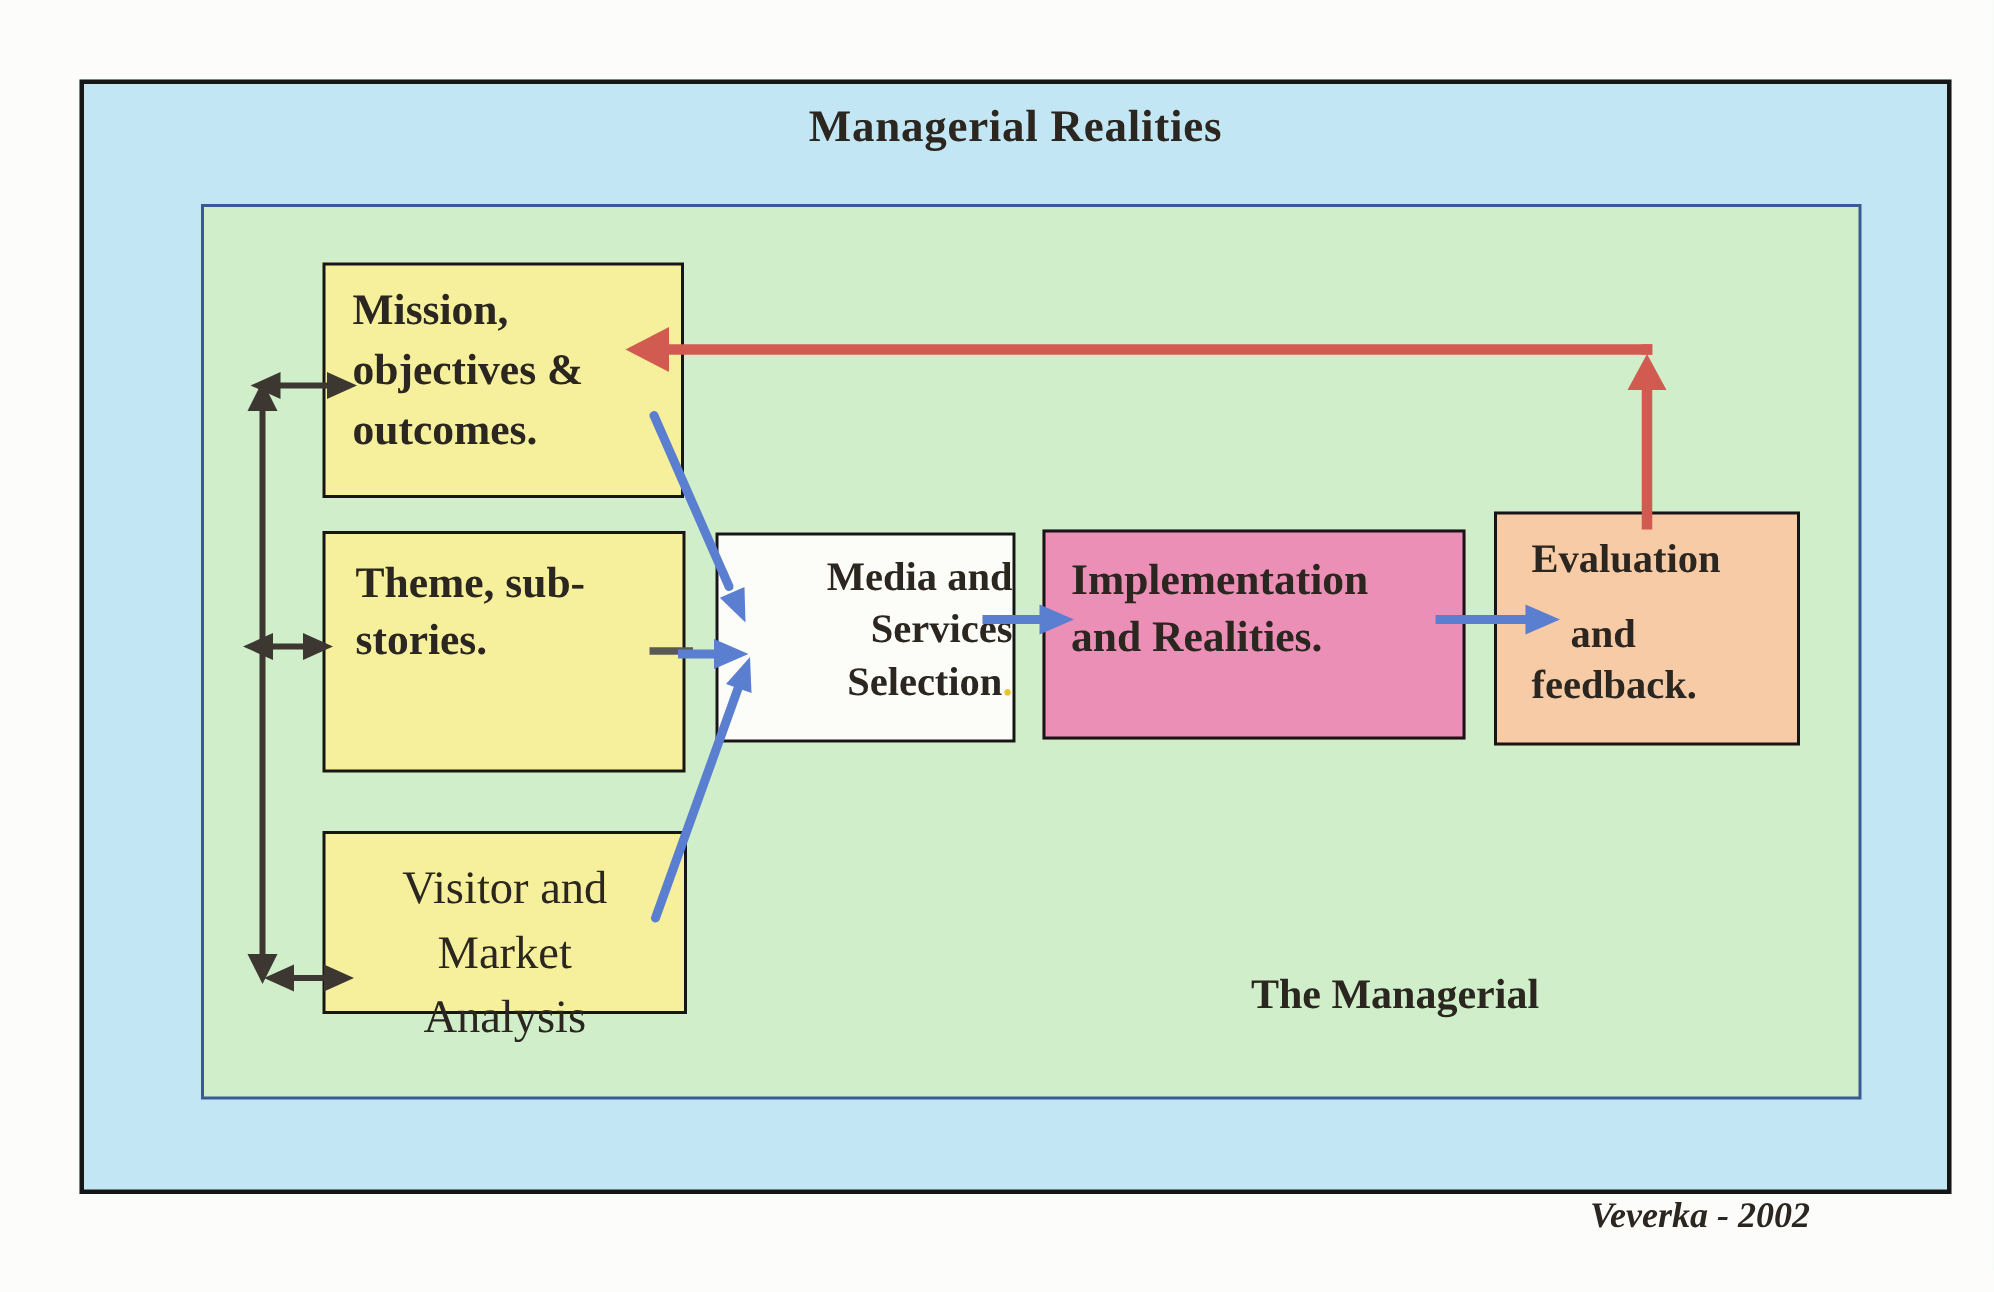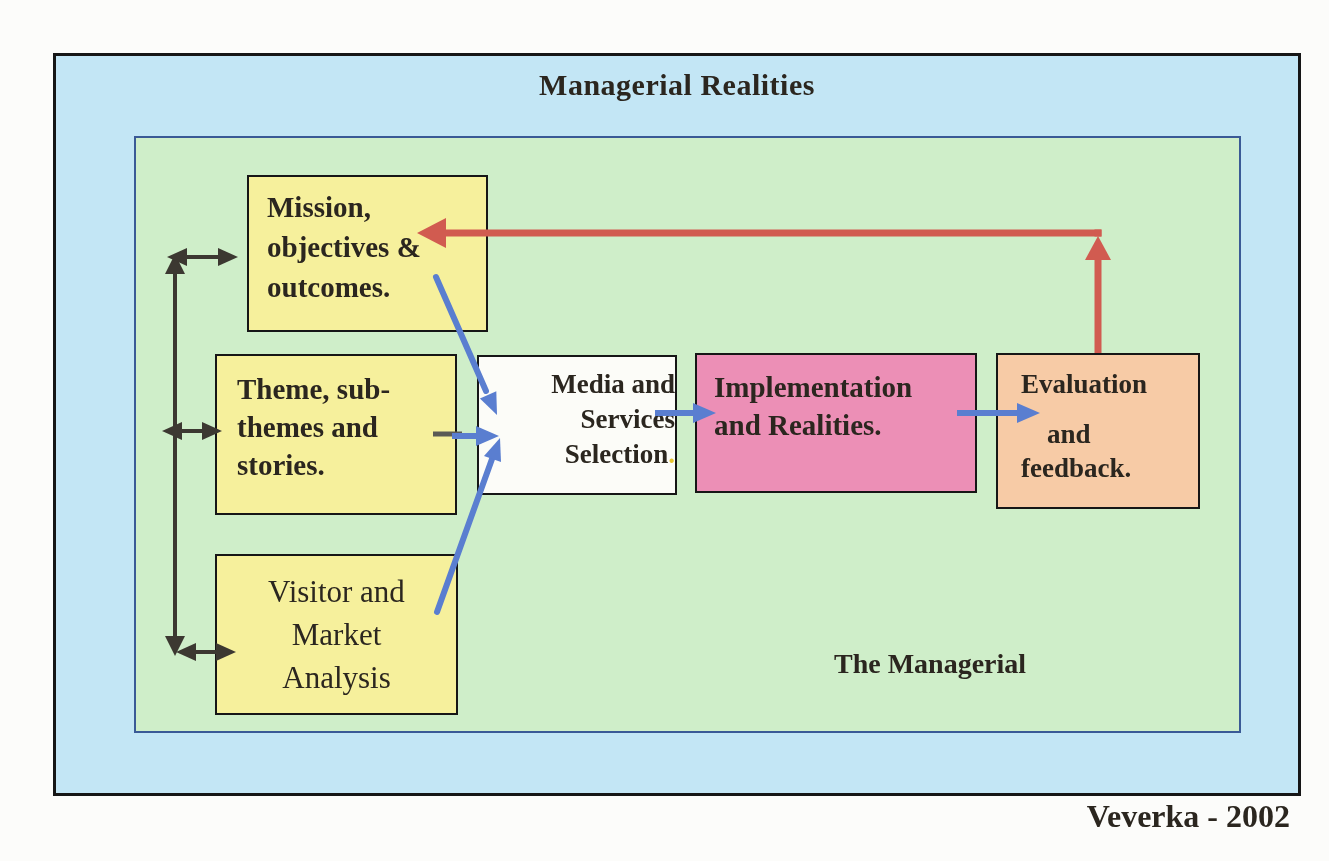--- a/index.html
+++ b/index.html
@@ -5,30 +5,30 @@
   html,body{margin:0;padding:0;background:#ffffff;}
   #stage{
     position:relative;width:1329px;height:861px;background:#fcfcfa;
     font-family:"Liberation Serif","DejaVu Serif",serif;color:#2b261f;overflow:hidden;
   }
   .abs{position:absolute;box-sizing:border-box;}
   #outer-frame{left:53px;top:53px;width:1248px;height:743px;background:#c3e6f5;border:3px solid #161616;}
   #inner-frame{left:134px;top:136px;width:1107px;height:597px;background:#cfeec9;border:2px solid #3a5a96;}
   #main-title{left:53px;top:68px;width:1248px;text-align:center;font-weight:bold;font-size:30px;letter-spacing:.5px;}
   .node{border:2.5px solid #161616;font-weight:bold;}
-  #box-mission{left:215px;top:175px;width:241px;height:157px;background:#f6f09c;font-size:29px;line-height:40px;padding:10px 8px 0 18px;margin-left:32px;}
+  #box-mission{left:215px;top:175px;width:241px;height:157px;background:#f6f09c;font-size:29px;line-height:40px;padding:10px 8px 0 18px;}
   #box-theme{left:215px;top:354px;width:242px;height:161px;background:#f6f09c;font-size:29px;line-height:38px;padding:14px 8px 0 20px;font-family:Liberation Serif, serif;}
-  #box-visitor{left:215px;top:554px;width:243px;height:161px;background:#f6f09c;font-weight:normal;font-size:31px;line-height:43px;padding:14px 0 0 0;text-align:center;}
+  #box-visitor{left:215px;top:554px;width:243px;height:122px;background:#f6f09c;font-weight:normal;font-size:31px;line-height:43px;padding:14px 0 0 0;text-align:center;}
   #box-media{left:477px;top:355px;width:200px;height:140px;background:#fcfcf8;font-size:27px;line-height:35px;padding:10px 0 0 0;text-align:right;}
   #box-implementation{left:695px;top:353px;width:282px;height:140px;background:#ec8fb6;font-size:29px;line-height:38px;padding:13px 0 0 17px;}
-  #box-evaluation{left:996px;top:353px;width:204px;height:156px;background:#f7cba6;font-size:27px;line-height:34px;padding:12px 4px 0 23px;}
+  #box-evaluation{left:996px;top:341px;width:204px;height:156px;background:#f7cba6;font-size:27px;line-height:34px;padding:12px 4px 0 23px;}
   #box-evaluation .indent{display:block;padding-left:26px;margin-top:16px;}
   .line{display:block;}
   #interpreter-label{left:780px;top:648px;width:300px;text-align:center;font-weight:bold;font-size:28px;}
-  #credit-label{left:1060px;top:798px;width:230px;text-align:right;font-weight:bold;font-size:32px;}
+  #credit-label{left:1060px;top:798px;width:230px;font-weight:bold;font-style:italic;font-size:24px;}
   #media-period{color:#e7c52e;}
   #arrow-layer{left:0;top:0;width:1329px;height:861px;pointer-events:none;}
 </style>
 </head>
 <body>
 
 <div id="stage">
 
   <div id="outer-frame" class="abs"></div>
   <div id="inner-frame" class="abs"></div>
@@ -36,21 +36,20 @@
   <div id="main-title" class="abs">Managerial Realities</div>
 
   <div id="box-mission" class="abs node">
     <span class="line">Mission,</span>
     <span class="line">objectives &amp;</span>
     <span class="line">outcomes.</span>
   </div>
 
   <div id="box-theme" class="abs node">
     <span class="line">Theme, sub-</span>
-    <span class="line">themes and</span>
     <span class="line">stories.</span>
   </div>
 
   <div id="box-visitor" class="abs node">
     <span class="line">Visitor and</span>
     <span class="line">Market</span>
     <span class="line">Analysis</span>
   </div>
 
   <div id="box-media" class="abs node">

